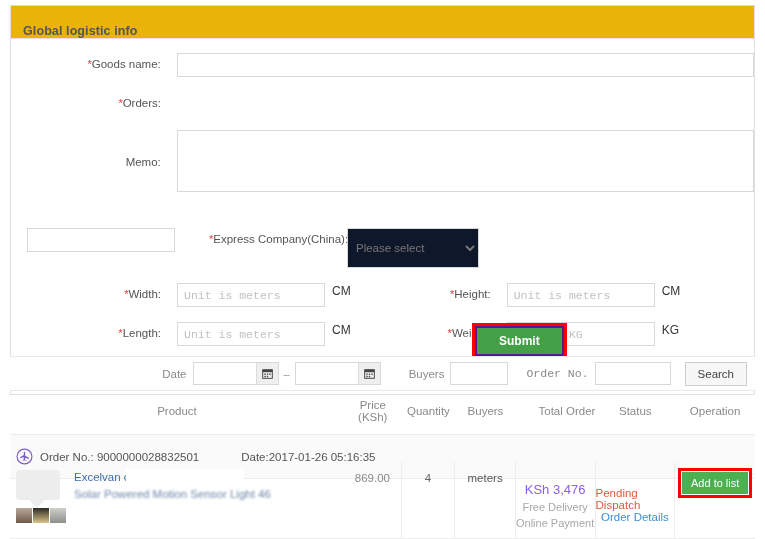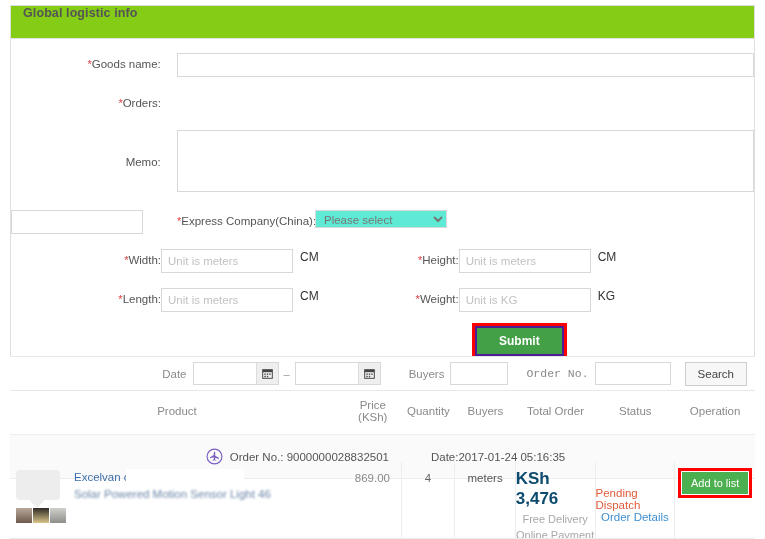--- a/index.html
+++ b/index.html
@@ -12,22 +12,22 @@
   }
   .page { position: relative; width: 765px; height: 539px; background:#fff; }
 
   
   .panel {
     position: absolute; left: 10px; top: 5px; width: 745px;
     border: 1px solid #e0e0e0; border-top:1px solid #dddddd;
     background: #ffffff;
   }
   .panel-head {
-    height: 33px; background: #84cc16; border-bottom: 1px solid #e3e3e3;
-    display:flex; align-items:flex-start; padding-left: 12px;
+    height: 33px; background: #eab308; border-bottom: 1px solid #e3e3e3;
+    display:flex; align-items:flex-end; padding-left: 12px;
   }
   .panel-title { font-size: 12.5px; color: #555; font-weight: bold; letter-spacing:.1px; }
   .panel-body { padding: 14px 0 8px 0; background:#fff; }
 
   
   .frow { display:flex; align-items:flex-start; margin-bottom: 15px; }
   .lbl {
     font-size: 11.5px; color: #555; text-align: right;
     padding-top: 5px; white-space: nowrap;
   }
@@ -38,24 +38,24 @@
     font-size: 11.5px; color:#444; padding: 2px 6px; outline:none;
     font-family:"Liberation Sans", sans-serif;
   }
   .inp::placeholder { color:#c2c2c2; }
   .inp-goods { width: 578px; margin-left: 16px; }
   .ta {
     margin-left: 16px; width: 578px; height: 62px; resize: none;
     border:1px solid #d8d8d8; font-size:11.5px; padding:4px 6px; outline:none;
     font-family:"Liberation Sans", sans-serif; color:#444;
   }
-  .inp-sm { width: 132px; margin-left: 0; }
+  .inp-sm { width: 148px; margin-left: 16px; font-family: Liberation Mono, monospace; }
   .sel {
-    margin-left: 16px; width: 132px; height:18px; border:1px solid #d8d8d8;
-    background:#5eead4; font-size:11.5px; color:#777; padding:2px 4px;
+    margin-left: 16px; width: 132px; height:40px; border:1px solid #d8d8d8;
+    background:#0f172a; font-size:11.5px; color:#777; padding:2px 4px;
     font-family:"Liberation Sans", sans-serif; outline:none;
   }
   .unit { font-size: 12px; color:#333; margin-left: 7px; padding-top:1px; }
   .col-left { display:flex; align-items:flex-start; }
   .col-right { display:flex; align-items:flex-start; margin-left: 34px; }
   .lblR { width: 122px; }
 
   
   .submit-wrap {
     position: absolute; left: 472px; top: 323px;
@@ -95,28 +95,28 @@
   
   .thead {
     position:absolute; left:10px; top:398px; width:745px; height:26px;
     display:flex; align-items:center; font-size:11.5px; color:#8a8a8a;
   }
   .th { text-align:center; }
   .th-product { width: 360px; }
   .th-price   { width: 62px; }
   .th-qty     { width: 58px; }
   .th-buyers  { width: 65px; }
-  .th-total   { width: 86px; }
+  .th-total   { width: 86px; text-align: right; }
   .th-status  { width: 86px; }
   .th-oper    { width: 86px; }
 
   .order-head {
     position:absolute; left:10px; top:434px; width:745px; height:45px;
     background:#fafafa; border-top:1px solid #ededed; border-bottom:1px solid #ededed;
-    display:flex; align-items:center; padding-left:6px; font-size:11.5px; color:#555;justify-content:center;
+    display:flex; align-items:center; padding-left:6px; font-size:11.5px; color:#555;
   }
   .plane-icon { width:17px; height:17px; margin-right:7px; flex:none; }
   .order-no { margin-right: 42px; }
 
   .orow {
     position:absolute; left:10px; top:462px; width:745px; height:77px;
     display:flex; align-items:stretch; border-bottom:1px solid #ededed;
     overflow:hidden;
   }
   .cell { display:flex; align-items:flex-start; justify-content:center; padding-top:10px;
@@ -144,21 +144,21 @@
   .m2 { background: linear-gradient(#2e2a24,#d9c48a); }
   .m3 { background: linear-gradient(#cfcfcb,#8e8e8a); }
 
   .prod-text { padding-left: 6px; font-size: 11.5px; line-height: 15px; }
   .prod-l1 { color:#3f6fa8; position:relative; white-space:nowrap; }
   .redact {
     position:absolute; left:52px; top:-1px; width:118px; height:15px; background:#fff;
   }
   .prod-l2 { color:#6d88aa; filter: blur(1.1px); white-space:nowrap; margin-top:2px; }
 
-  .ksh { color:#0c4a6e; font-weight:bold; font-size:17px; }
+  .ksh { color:#8b5cf6; font-weight:normal; font-size:13px; }
   .sub-gray { color:#a8a8a8; font-size:11px; margin-top:4px; }
   .pending { color:#e05a3a; font-size:11.5px; }
   .odetails { color:#3f8fcf; font-size:11.5px; cursor:pointer; }
 
   .addlist-wrap {
     margin: 6px auto 0; width: 74px; border:3px solid #ff0000; background:#fff; padding:1px;
   }
   .btn-add {
     display:block; width:100%; background:#4caf50; border:none; color:#fff;
     font-size:11px; padding:5px 0; cursor:pointer; font-family:"Liberation Sans", sans-serif;
@@ -183,21 +183,21 @@
         <input class="inp inp-goods" value="" placeholder="" style="">
       </div>
 
       <div class="frow" style="margin-bottom:18px;">
         <div class="lbl w150">
           <span class="req">*</span><span>Orders:</span>
         </div>
         <div style="margin-left:16px;height:20px;"></div>
       </div>
 
-      <div class="frow" style="margin-bottom:18px;">
+      <div class="frow" style="margin-bottom:36px;">
         <div class="lbl w150" style="padding-top:26px;">Memo:</div>
         <textarea class="ta" placeholder="" style=""></textarea>
       </div>
 
       <div class="frow">
         <div class="col-left">
           <input class="inp inp-sm" value="" style="">
         </div>
         <div class="col-right">
           <div class="lbl lblR" style="text-align:left;">
@@ -298,21 +298,21 @@
     <div class="th th-status">Status</div>
     <div class="th th-oper">Operation</div>
   </div>
 
   <div class="order-head">
     <svg class="plane-icon" viewBox="0 0 24 24">
       <circle cx="12" cy="12" r="10.5" fill="none" stroke="#7b5fc4" stroke-width="1.6"></circle>
       <path d="M12 5.2c-.7 0-1 .8-1 1.6v3.1l-5.3 3v1.5l5.3-1.5v3l-1.6 1.1v1.1l2.6-.7 2.6.7v-1.1L13 16.9v-3l5.3 1.5v-1.5l-5.3-3V6.8c0-.8-.3-1.6-1-1.6z" fill="#7b5fc4"></path>
     </svg>
     <span class="order-no">Order No.: 9000000028832501</span>
-    <span>Date:2017-01-24 05:16:35</span>
+    <span>Date:2017-01-26 05:16:35</span>
   </div>
 
   <div class="orow">
 
     <div class="c-product">
       <div class="thumbs-col">
         <div class="main-img"></div>
         <div class="mini-row">
           <div class="mini m1"></div>
           <div class="mini m2"></div>

